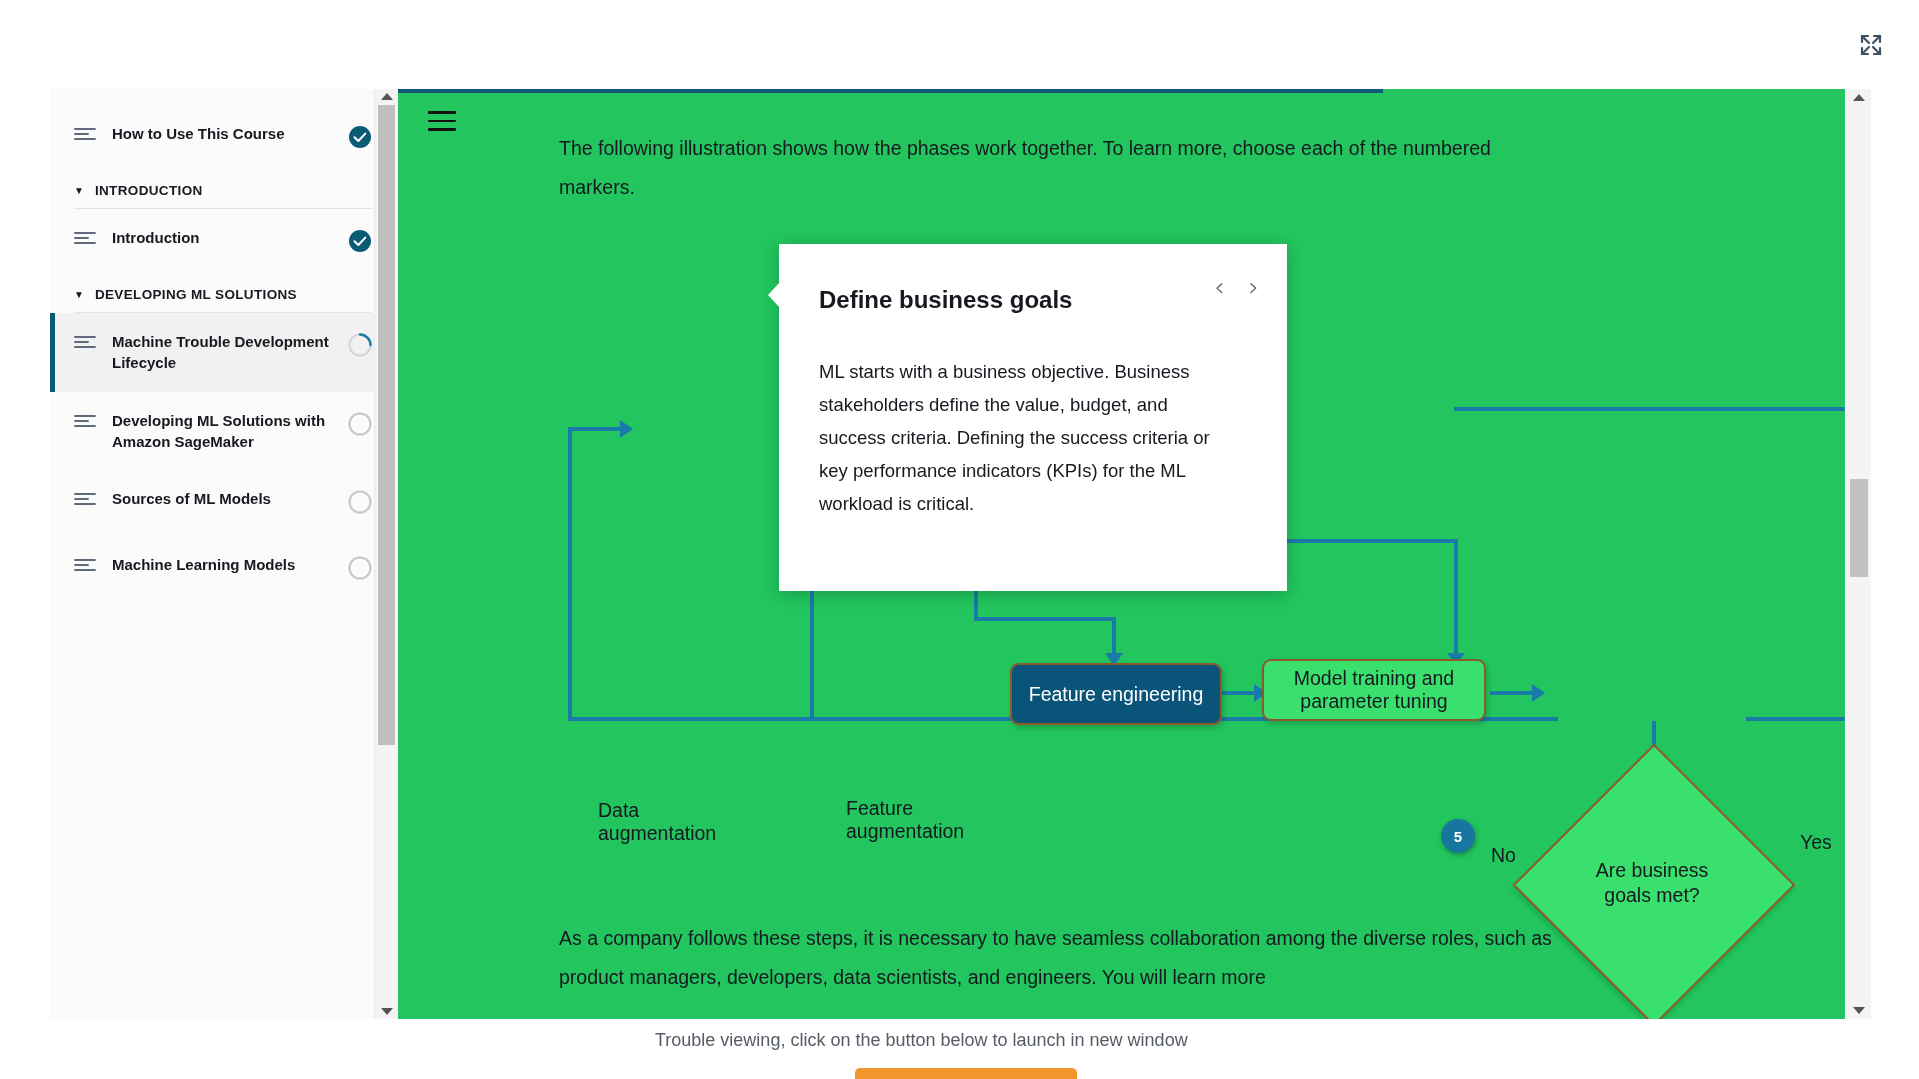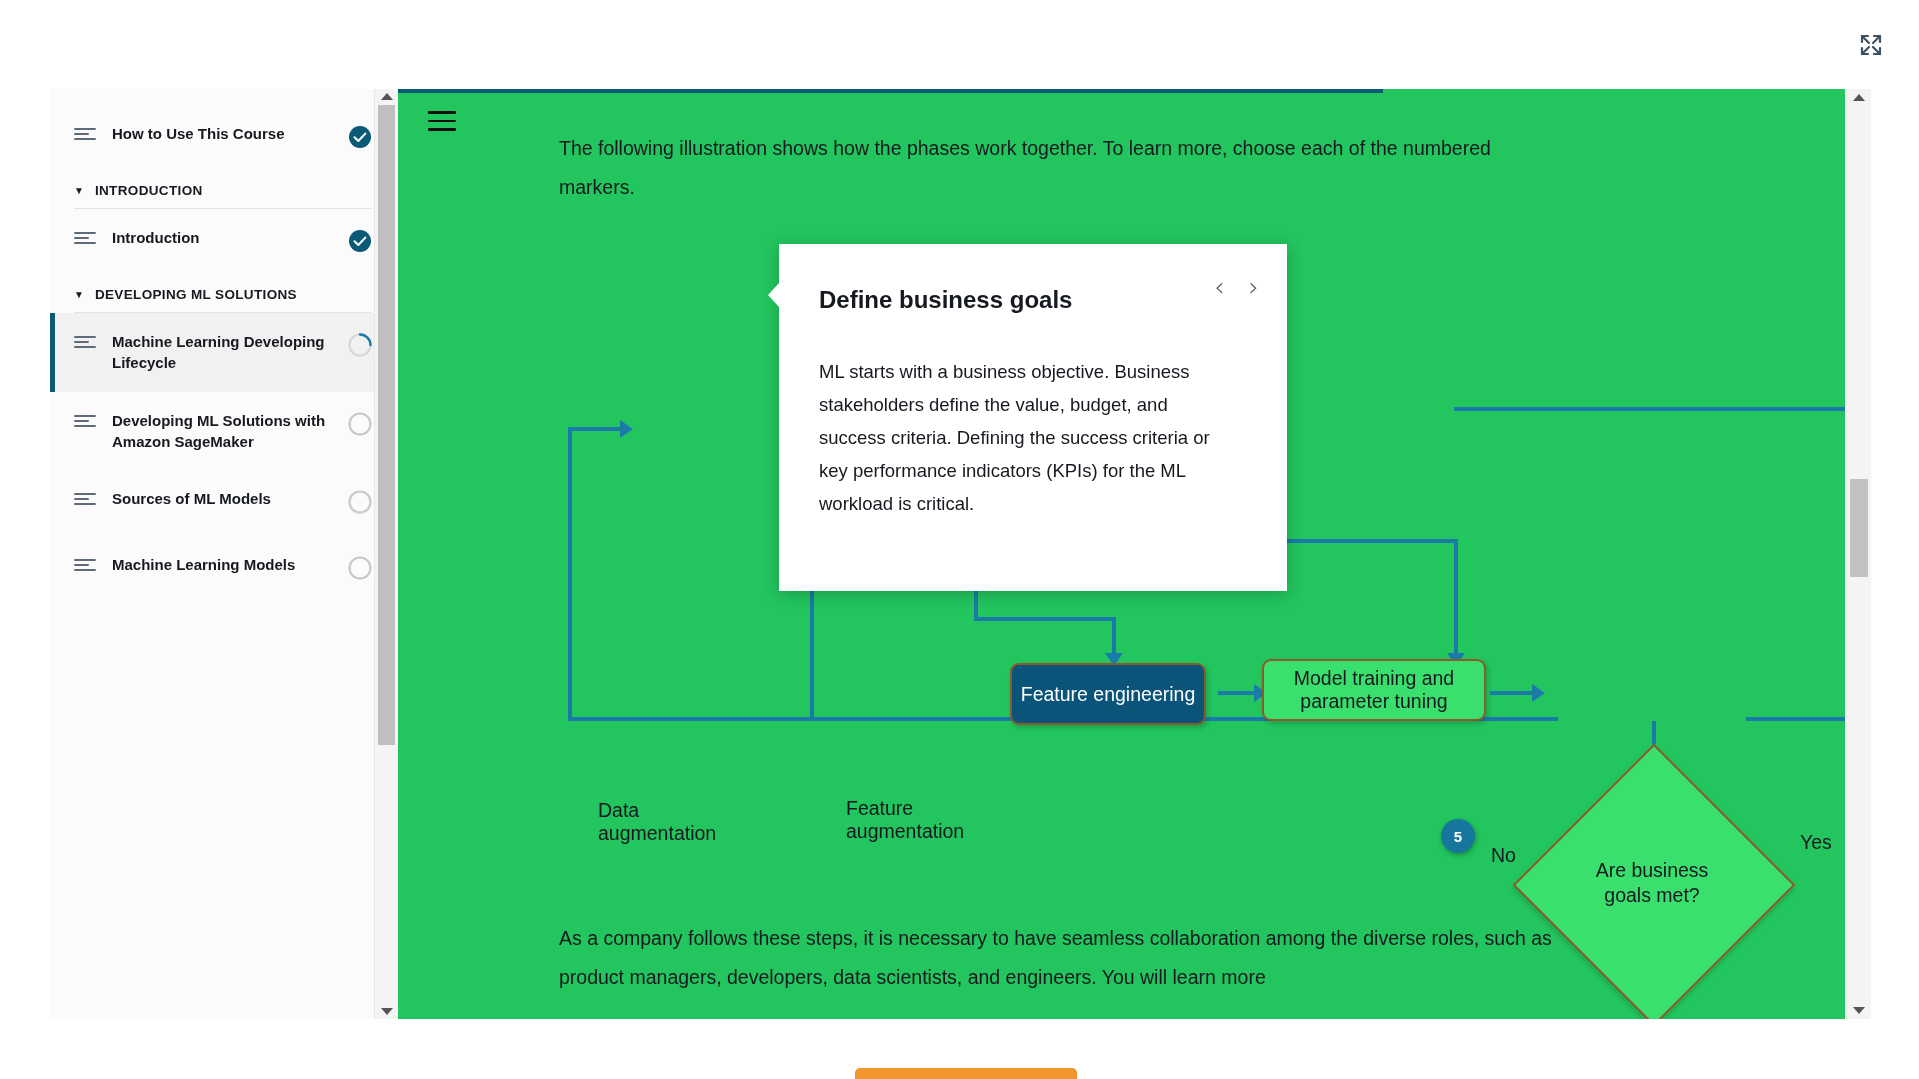--- a/index.html
+++ b/index.html
@@ -244,21 +244,21 @@
           <span class="caret">▼</span>
           <span class="sec-label">DEVELOPING ML SOLUTIONS</span>
         </div>
         <div class="nav-divider"></div>
         <div class="nav-item active">
           <span class="nav-icon"><svg width="22" height="16" viewBox="0 0 22 16" stroke="#5f6b7a" stroke-width="1.9" stroke-linecap="round">
               <line x1="1" y1="3" x2="21" y2="3"></line>
               <line x1="1" y1="8" x2="14" y2="8"></line>
               <line x1="1" y1="13" x2="21" y2="13"></line>
             </svg></span>
-          <span class="nav-label">Machine Learning Developing Lifecycle</span>
+          <span class="nav-label">Machine Trouble Development Lifecycle</span>
           <span class="nav-status"><svg width="24" height="24" viewBox="0 0 24 24">
               <circle cx="12" cy="12" r="10.5" fill="none" stroke="#d7d7d7" stroke-width="2.2"></circle>
               <path d="M12 1.5 A10.5 10.5 0 0 1 22.5 12" fill="none" stroke="#1a7ba8" stroke-width="2.4" stroke-linecap="round"></path>
             </svg></span>
         </div>
         <div class="nav-item">
           <span class="nav-icon"><svg width="22" height="16" viewBox="0 0 22 16" stroke="#5f6b7a" stroke-width="1.9" stroke-linecap="round">
               <line x1="1" y1="3" x2="21" y2="3"></line>
               <line x1="1" y1="8" x2="14" y2="8"></line>
               <line x1="1" y1="13" x2="21" y2="13"></line>
@@ -354,21 +354,21 @@
       </div>
 
       <div class="node blue" style="left:474px;top:158px;width:204px;height:68px;">
         <span>ML problem framing</span>
       </div>
 
       <div class="node blue" style="left:466px;top:274px;width:216px;height:68px;">
         <span>Data collection and preparation</span>
       </div>
 
-      <div class="node blue" style="left:612px;top:424px;width:196px;height:62px;z-index:20;">
+      <div class="node blue" style="left:612px;top:424px;width:212px;height:62px;z-index:20;">
         <span>Feature engineering</span>
       </div>
 
       <div class="node green" style="left:864px;top:420px;width:224px;height:62px;">
         <span>Model training and parameter tuning</span>
       </div>
 
 
       <div class="diamond" style="left:1156px;top:546px;"></div>
       <div class="diamond-label" style="left:1156px;top:546px;">
@@ -401,20 +401,21 @@
   <div class="popcard">
     <div class="tail"></div>
     <div class="pop-title">Define business goals</div>
     <div class="pop-nav">
       <div class="chev">‹</div>
       <div class="chev">›</div>
     </div>
     <div class="pop-body">ML starts with a business objective. Business stakeholders define the value, budget, and success criteria. Defining the success criteria or key performance indicators (KPIs) for the ML workload is critical.</div>
   </div>
 
+  <div class="trouble">Trouble viewing, click on the button below to launch in new window</div>
   <div class="launch-btn">Click here to launch</div>
 
   <div class="mn-scroll">
     <div class="arrow-up tri-up"></div>
     <div class="mn-thumb"></div>
     <div class="arrow-dn tri-dn"></div>
   </div>
 
 </div>
 

